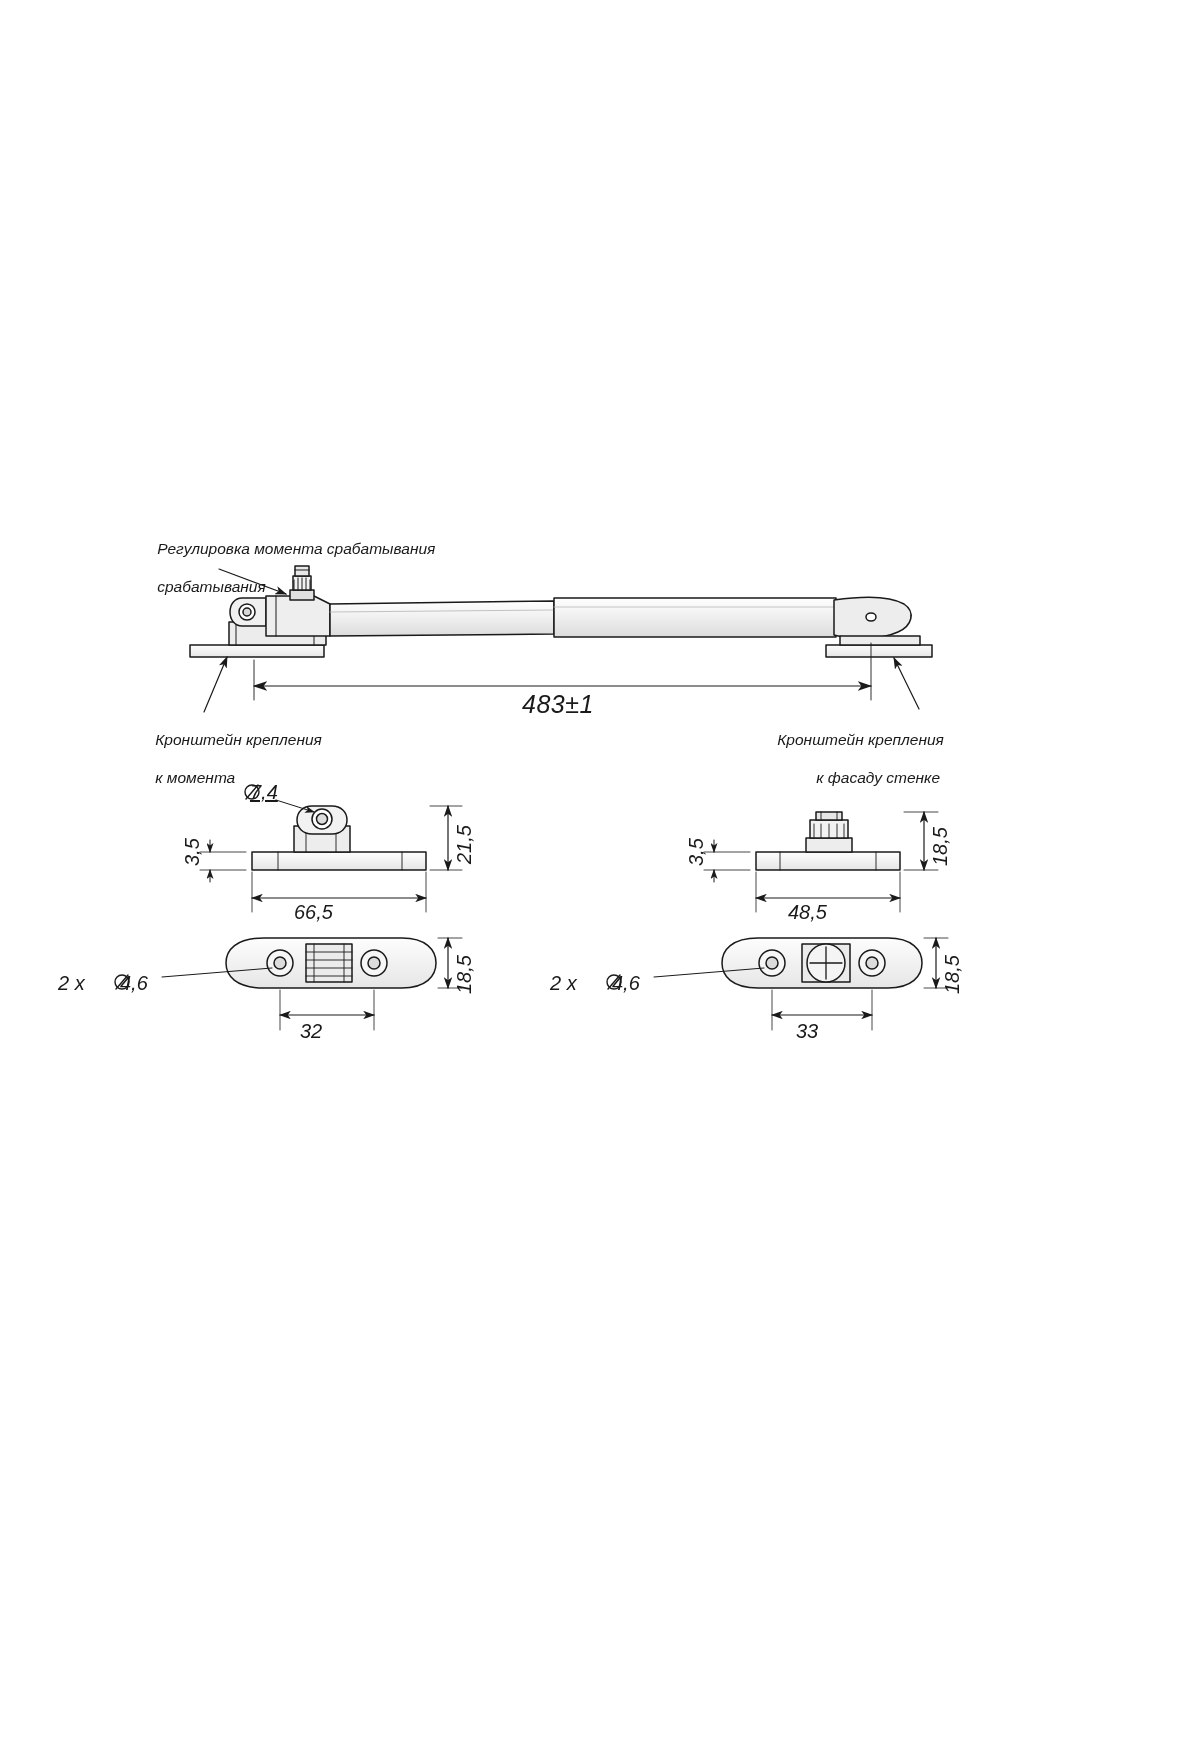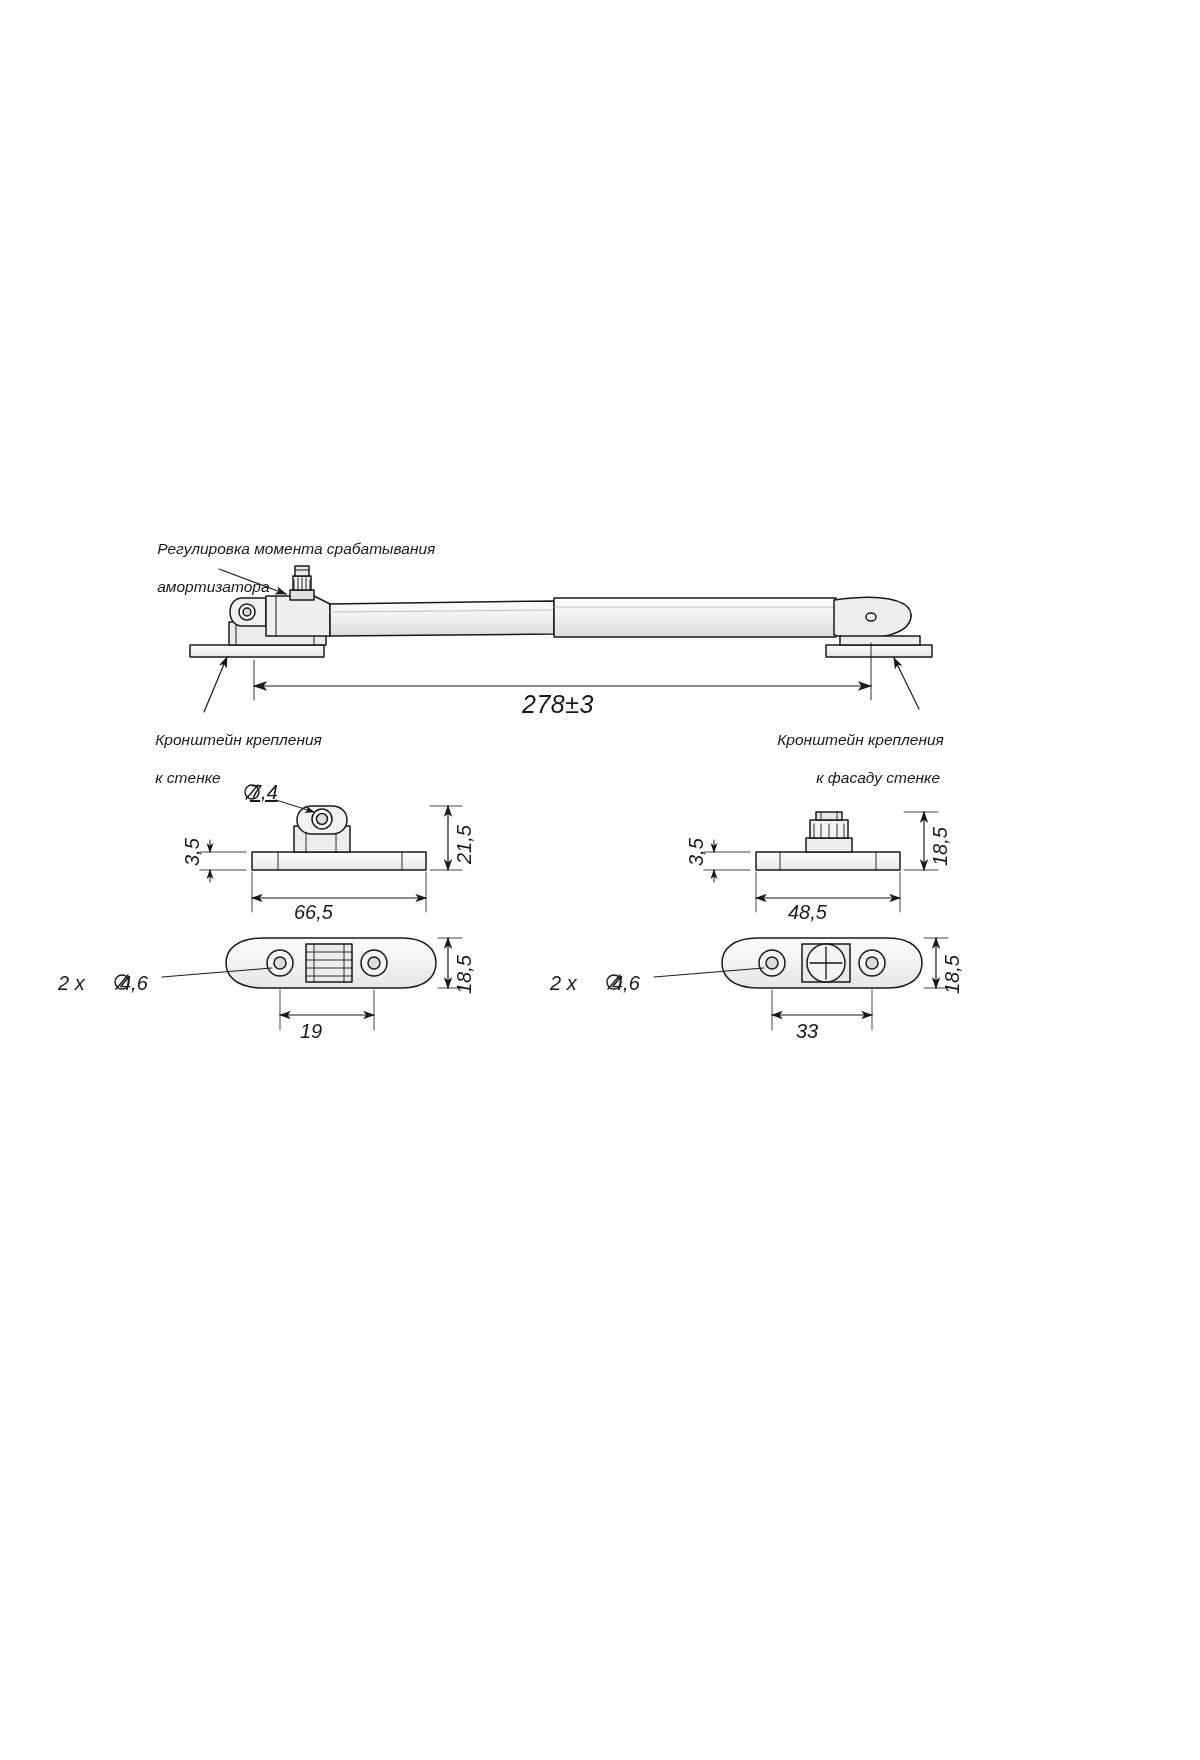--- a/index.html
+++ b/index.html
@@ -214,41 +214,41 @@
 
         <circle cx="600" cy="982" r="7" fill="none"></circle>
         <path d="M594,989 L606,975"></path>
       </g>
 
     </g>
   </svg>
 
   <div class="lbl small" style="left:140px; top:521px;">
     <span>Регулировка момента срабатывания</span><br>
-    <span>амортизатора</span>
+    <span>срабатывания</span>
   </div>
 
   <div class="lbl small" style="left:138px; top:712px;">
     <span>Кронштейн крепления</span><br>
-    <span>к стенке</span>
+    <span>к момента</span>
   </div>
 
   <div class="lbl small" style="left:760px; top:712px; text-align:right; width:180px;">
     <span>Кронштейн крепления</span><br>
     <span>к фасаду стенке</span>
   </div>
 
-  <div class="lbl dim-big" style="left:522px; top:689px;">278±3</div>
+  <div class="lbl dim-big" style="left:522px; top:689px;">483±1</div>
 
   <div class="lbl dim" style="left:250px; top:780px;text-decoration:underline;">7,4</div>
   <div class="lbl dim rot" style="left:180px; top:866px;">3,5</div>
   <div class="lbl dim rot" style="left:452px; top:864px;">21,5</div>
   <div class="lbl dim" style="left:294px; top:900px;text-align:right;">66,5</div>
   <div class="lbl dim rot" style="left:452px; top:994px;">18,5</div>
-  <div class="lbl dim" style="left:300px; top:1019px;">19</div>
+  <div class="lbl dim" style="left:300px; top:1019px;">32</div>
   <div class="lbl dim" style="left:58px; top:971px;">2 x</div>
   <div class="lbl dim" style="left:120px; top:971px;">4,6</div>
 
   <div class="lbl dim rot" style="left:684px; top:866px;">3,5</div>
   <div class="lbl dim rot" style="left:928px; top:866px;">18,5</div>
   <div class="lbl dim" style="left:788px; top:900px;">48,5</div>
   <div class="lbl dim rot" style="left:940px; top:994px;">18,5</div>
   <div class="lbl dim" style="left:796px; top:1019px;">33</div>
   <div class="lbl dim" style="left:550px; top:971px;">2 x</div>
   <div class="lbl dim" style="left:612px; top:971px;">4,6</div>

